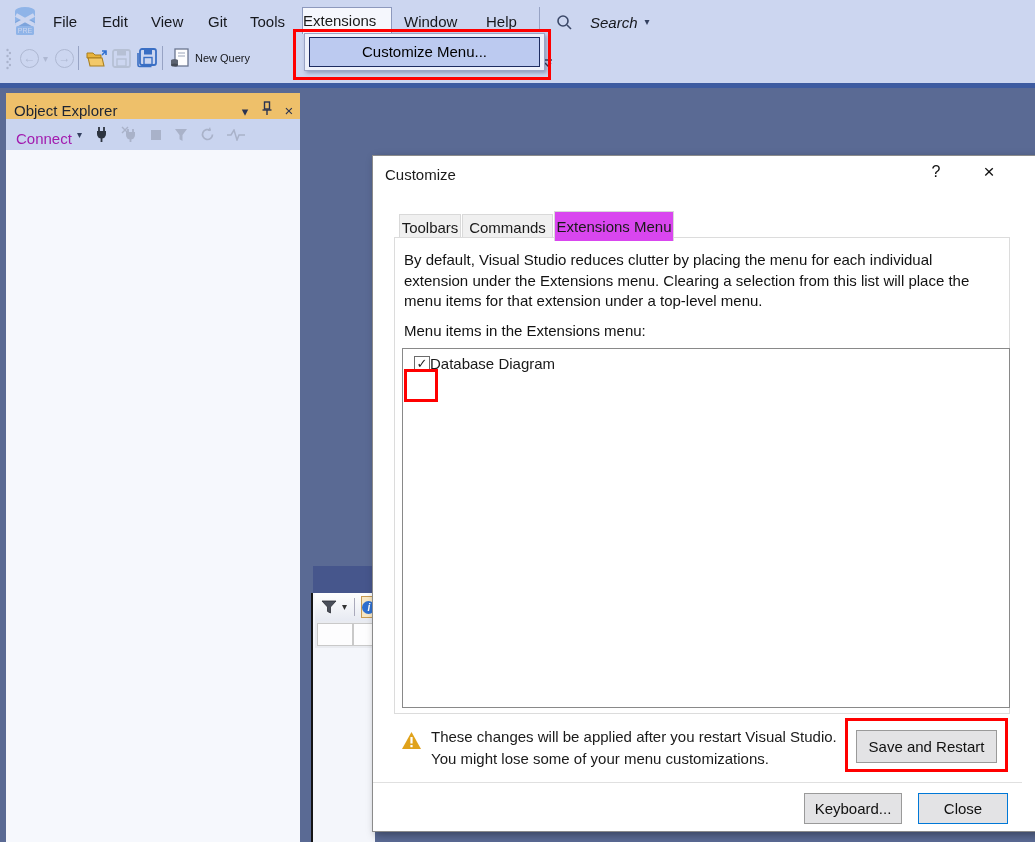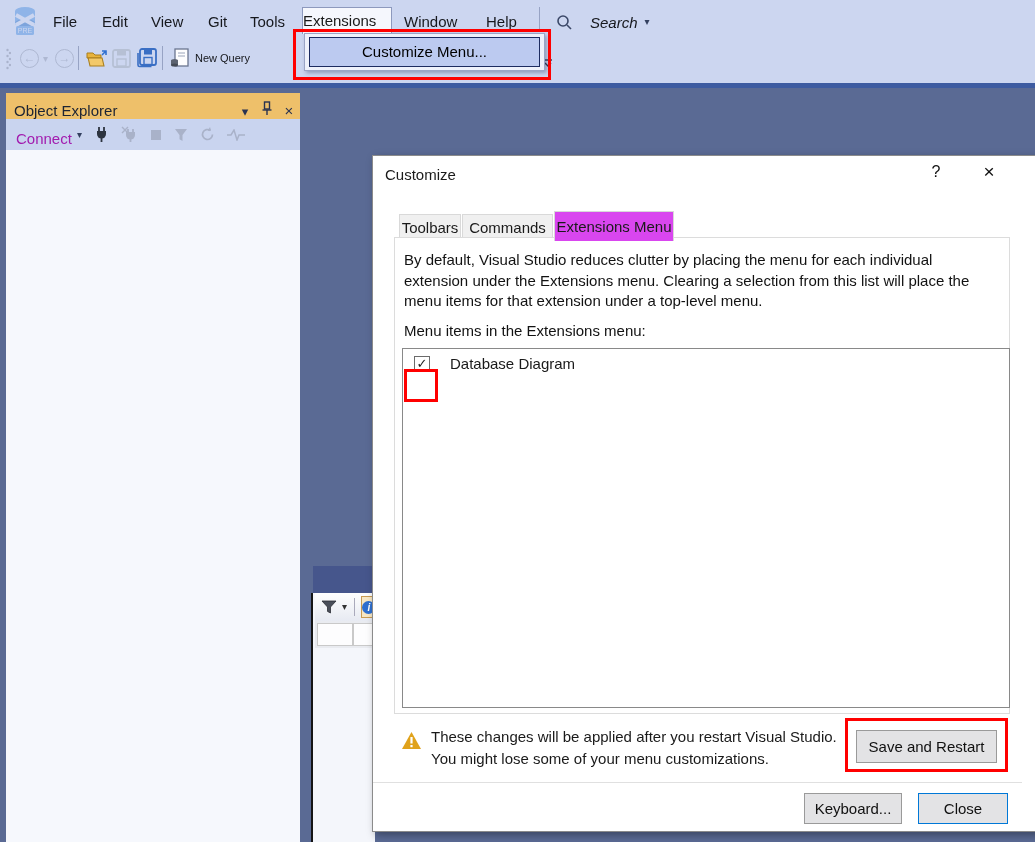--- a/index.html
+++ b/index.html
@@ -73,21 +73,21 @@
   #tabpage { position:absolute; left:21px; top:81px; width:616px; height:477px;
      border:1px solid #dcdcdc; background:#fff; z-index:3; }
   #dlg-desc { position:absolute; left:9px; top:12px; width:592px; font-size:15px; line-height:20.5px; color:#121212; }
   #list-label { position:absolute; left:9px; top:84px; font-size:15px; color:#121212; }
   #listbox { position:absolute; left:7px; top:110px; width:608px; height:360px;
      border:1px solid #898989; background:#fff; }
   .lrow { position:absolute; left:1px; width:584px; height:23px; display:flex; align-items:center; font-size:15px; }
   .cb { width:16px; height:16px; background:#fff; border:1px solid #6b6b6b; margin-left:10px;
      font-size:13px; line-height:14px; text-align:center; color:#222; flex:0 0 auto; }
   #lrow-1 { top:26px; height:24px; background:#0078d7; color:#fff; }
-  .lrow .llabel { margin-left:20px; }
+  .lrow .llabel { margin-left:0; }
   #warn-tri { position:absolute; left:28px; top:575px; }
   #warn1 { position:absolute; left:58px; top:572px; width:430px; font-size:15px; }
   #warn2 { position:absolute; left:58px; top:594px; width:430px; font-size:15px; }
   .btn { position:absolute; background:#e3e3e5; border:1px solid #9a9a9a; font-size:15px;
      font-family:"Liberation Sans", sans-serif; color:#111; cursor:default; }
   #btn-save { left:483px; top:574px; width:141px; height:33px; }
   #footer-line { position:absolute; left:0px; top:626px; width:649px; height:1px; background:#e0e0e0; }
   #btn-keyboard { left:431px; top:637px; width:98px; height:31px; }
   #btn-close { left:545px; top:637px; width:90px; height:31px; border:1px solid #0078d7; }
   #grip { position:absolute; right:5px; bottom:4px; width:13px; height:13px; }

